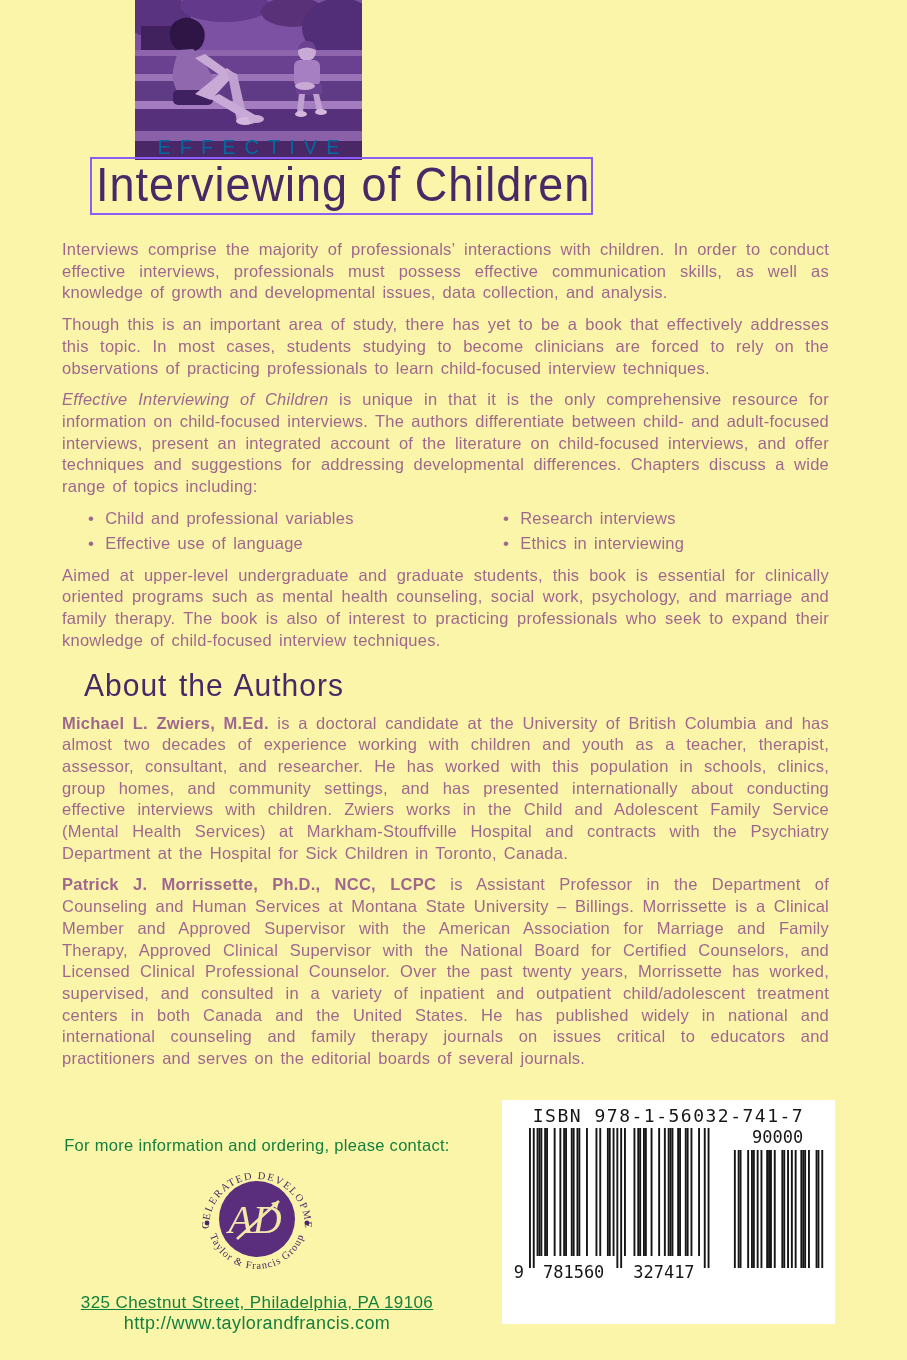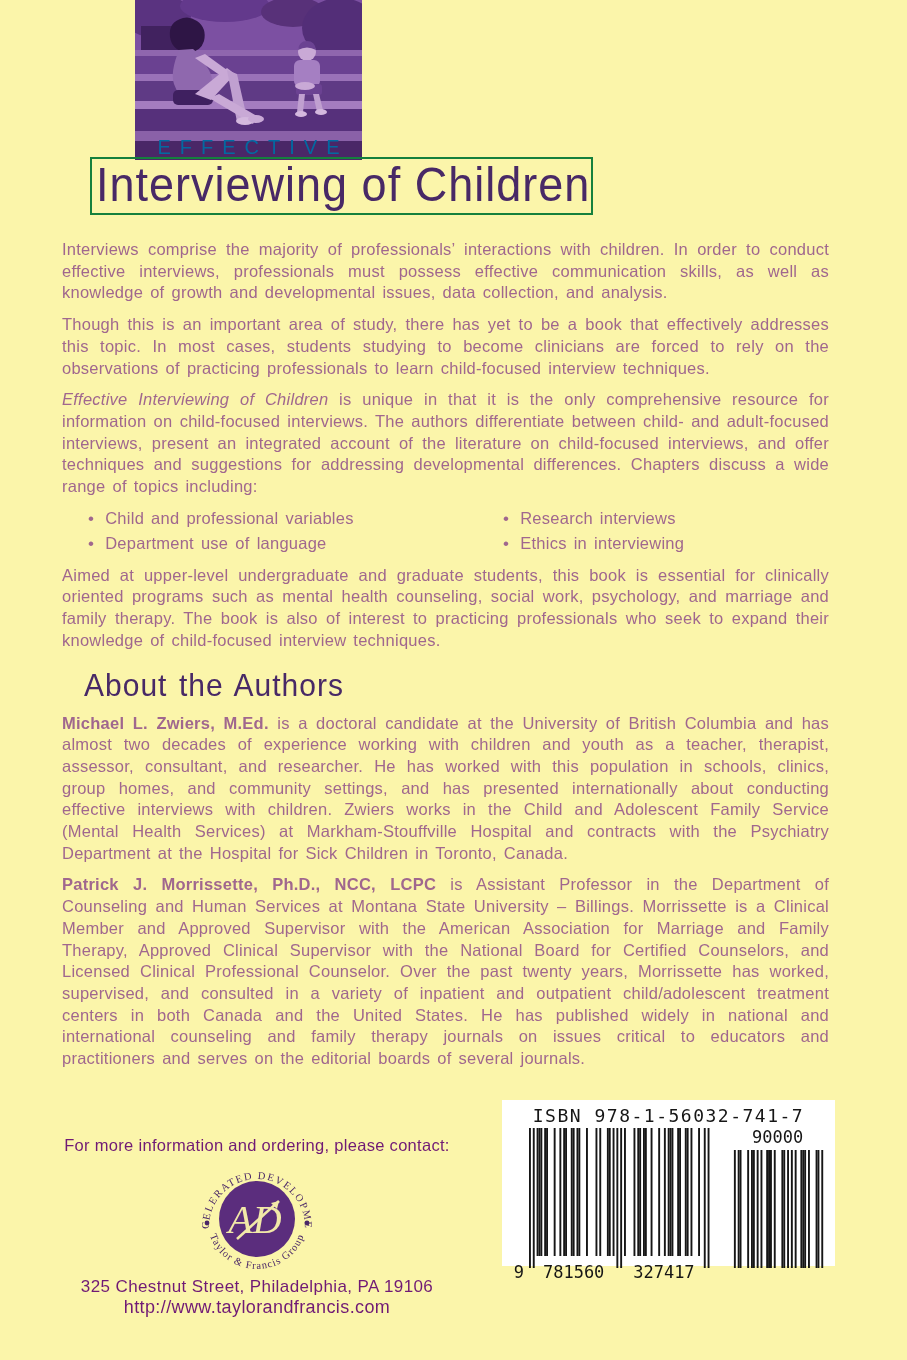--- a/index.html
+++ b/index.html
@@ -11,21 +11,21 @@
   .photo{
     position:absolute;left:135px;top:0;width:227px;height:160px;overflow:hidden;
   }
   .photo svg{display:block;width:227px;height:160px;}
   .kicker{
     position:absolute;left:0;bottom:1px;width:100%;text-align:center;
     color:#0369a1;font-size:20px;font-weight:400;letter-spacing:9px;text-indent:9px;
   }
   .titlebox{
     position:absolute;left:90px;top:157px;width:499px;height:54px;
-    border:2px solid #15803d;
+    border:2px solid #8b5cf6;
   }
   .book-title{
     position:absolute;left:4px;top:-7px;margin:0;white-space:nowrap;
     font-family:"Liberation Sans", sans-serif;font-weight:300;
     font-size:45px;line-height:60px;color:#482966;letter-spacing:1px;
     transform:scaleY(1.08);transform-origin:top left;
   }
   .textcol{
     position:absolute;left:62px;top:239px;width:783px;
     color:#a0678e;font-size:16.5px;line-height:21.7px;
@@ -38,29 +38,29 @@
   .topics ul.left{margin-left:26px;width:400px;}
   .topics ul.right{margin-left:15px;}
   .topics li::before{content:"•";margin-right:11px;font-size:17px;}
   .about-heading{
     margin:16px 0 9px 22px;font-weight:300;font-size:30px;line-height:36px;
     color:#482966;letter-spacing:1px;transform:scaleY(1.05);transform-origin:left;
   }
   .author-name{font-weight:bold;}
   .footer{
     position:absolute;left:58px;top:1136px;width:398px;text-align:center;
-    color:#701a75;
+    color:#15803d;
   }
   .contact-line{font-size:16.5px;letter-spacing:0.3px;}
   .logo-wrap{margin-top:4px;}
   .logo-wrap svg{display:block;margin:0 auto;}
-  .address{font-size:17px;margin-top:2px;letter-spacing:0.4px;}
+  .address{font-size:17px;margin-top:18px;letter-spacing:0.4px;text-decoration:underline;}
   .website{font-size:18px;letter-spacing:0.4px;}
   .isbn-box{
-    position:absolute;left:502px;top:1100px;width:333px;height:166px;
+    position:absolute;left:502px;top:1100px;width:333px;height:224px;
     background:#ffffff;
   }
   .isbn-label{
     margin-top:5px;text-align:center;color:#161616;
     font-family:"DejaVu Sans Mono", monospace;
     font-size:18px;letter-spacing:1.5px;white-space:nowrap;
   }
   .isbn-box svg{display:block;}
 </style>
 </head>
@@ -114,21 +114,21 @@
     <h1 class="book-title">Interviewing of Children</h1>
   </div>
 
   <div class="textcol">
     <p>Interviews comprise the majority of professionals’ interactions with children. In order to conduct effective interviews, professionals must possess effective communication skills, as well as knowledge of growth and developmental issues, data collection, and analysis.</p>
     <p>Though this is an important area of study, there has yet to be a book that effectively addresses this topic. In most cases, students studying to become clinicians are forced to rely on the observations of practicing professionals to learn child-focused interview techniques.</p>
     <p class="p3"><i>Effective Interviewing of Children</i><span> is unique in that it is the only comprehensive resource for information on child-focused interviews. The authors differentiate between child- and adult-focused interviews, present an integrated account of the literature on child-focused interviews, and offer techniques and suggestions for addressing developmental differences. Chapters discuss a wide range of topics including:</span></p>
     <div class="topics">
       <ul class="left">
         <li>Child and professional variables</li>
-        <li>Department use of language</li>
+        <li>Effective use of language</li>
       </ul>
       <ul class="right">
         <li>Research interviews</li>
         <li>Ethics in interviewing</li>
       </ul>
     </div>
     <p>Aimed at upper-level undergraduate and graduate students, this book is essential for clinically oriented programs such as mental health counseling, social work, psychology, and marriage and family therapy. The book is also of interest to practicing professionals who seek to expand their knowledge of child-focused interview techniques.</p>
     <h2 class="about-heading">About the Authors</h2>
     <p><span class="author-name">Michael L. Zwiers, M.Ed.</span><span> is a doctoral candidate at the University of British Columbia and has almost two decades of experience working with children and youth as a teacher, therapist, assessor, consultant, and researcher. He has worked with this population in schools, clinics, group homes, and community settings, and has presented internationally about conducting effective interviews with children. Zwiers works in the Child and Adolescent Family Service (Mental Health Services) at Markham-Stouffville Hospital and contracts with the Psychiatry Department at the Hospital for Sick Children in Toronto, Canada.</span></p>
     <p><span class="author-name">Patrick J. Morrissette, Ph.D., NCC, LCPC</span><span> is Assistant Professor in the Department of Counseling and Human Services at Montana State University – Billings. Morrissette is a Clinical Member and Approved Supervisor with the American Association for Marriage and Family Therapy, Approved Clinical Supervisor with the National Board for Certified Counselors, and Licensed Clinical Professional Counselor. Over the past twenty years, Morrissette has worked, supervised, and consulted in a variety of inpatient and outpatient child/adolescent treatment centers in both Canada and the United States. He has published widely in national and international counseling and family therapy journals on issues critical to educators and practitioners and serves on the editorial boards of several journals.</span></p>

